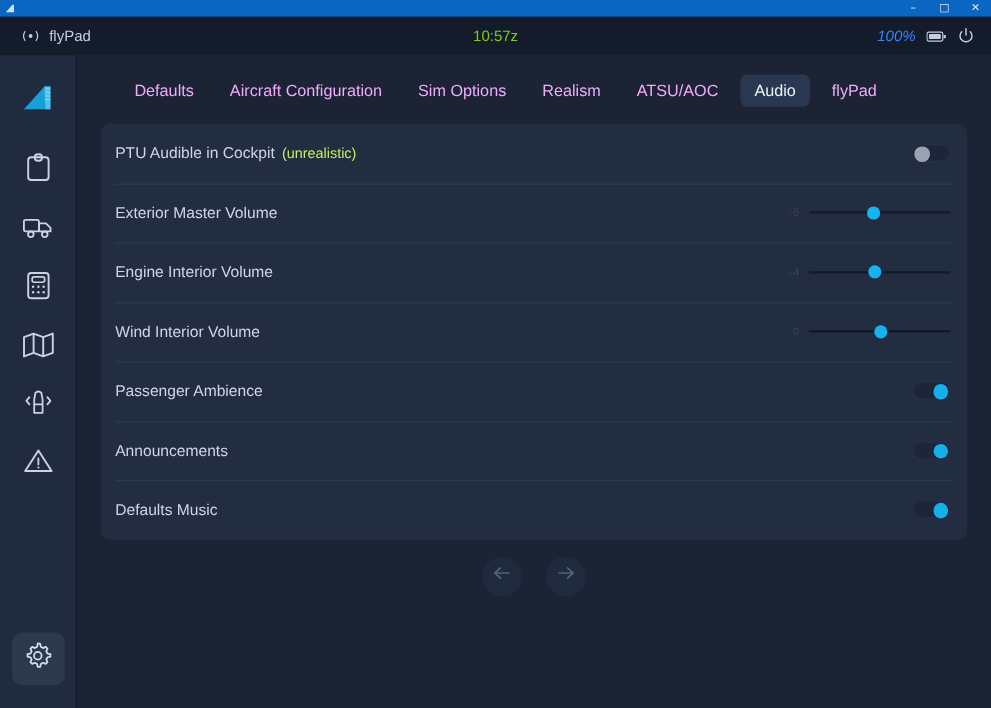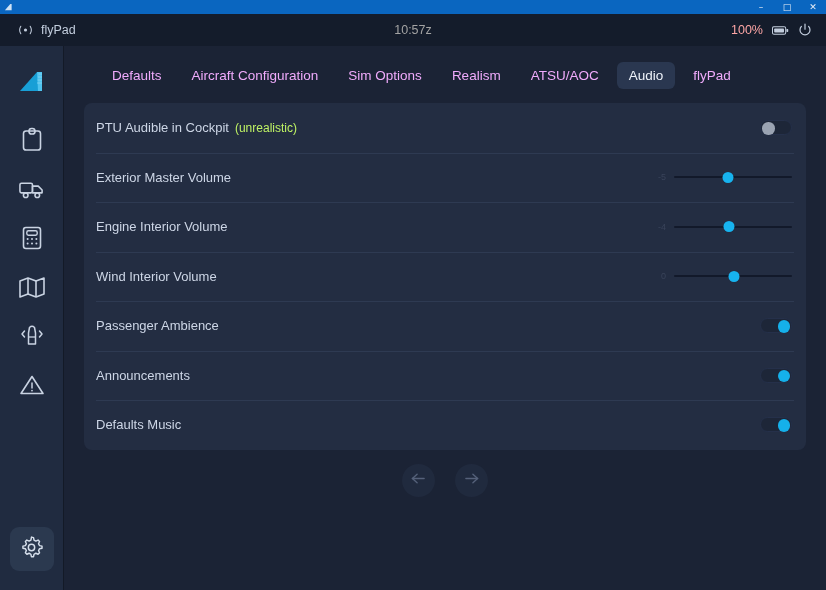--- a/index.html
+++ b/index.html
@@ -41,28 +41,28 @@
     position: relative;
     color: #c3cede;
     font-size: 12.5px;
   }
   .sb-left {
     position: absolute; left: 18px;
     display: flex; align-items: center; gap: 8px;
   }
   .sb-center {
     position: absolute; left: 0; right: 0;
-    text-align: center; font-size: 12.5px; color: #a3a3a3;
+    text-align: center; font-size: 12.5px; color: #84cc16;
   }
   .sb-right {
     position: absolute; right: 14px;
     display: flex; align-items: center; gap: 9px;
   }
   .sb-icon { display: flex; align-items: center; }
-  .sb-pct { font-size: 12.5px; color: #fca5a5; }
+  .sb-pct { font-size: 12.5px; color: #3b82f6; font-style: italic; }
 
   
   .body {
     display: flex;
     height: calc(590px - 46px);
     width: 100%;
     background: #1b2335;
   }
 
   

